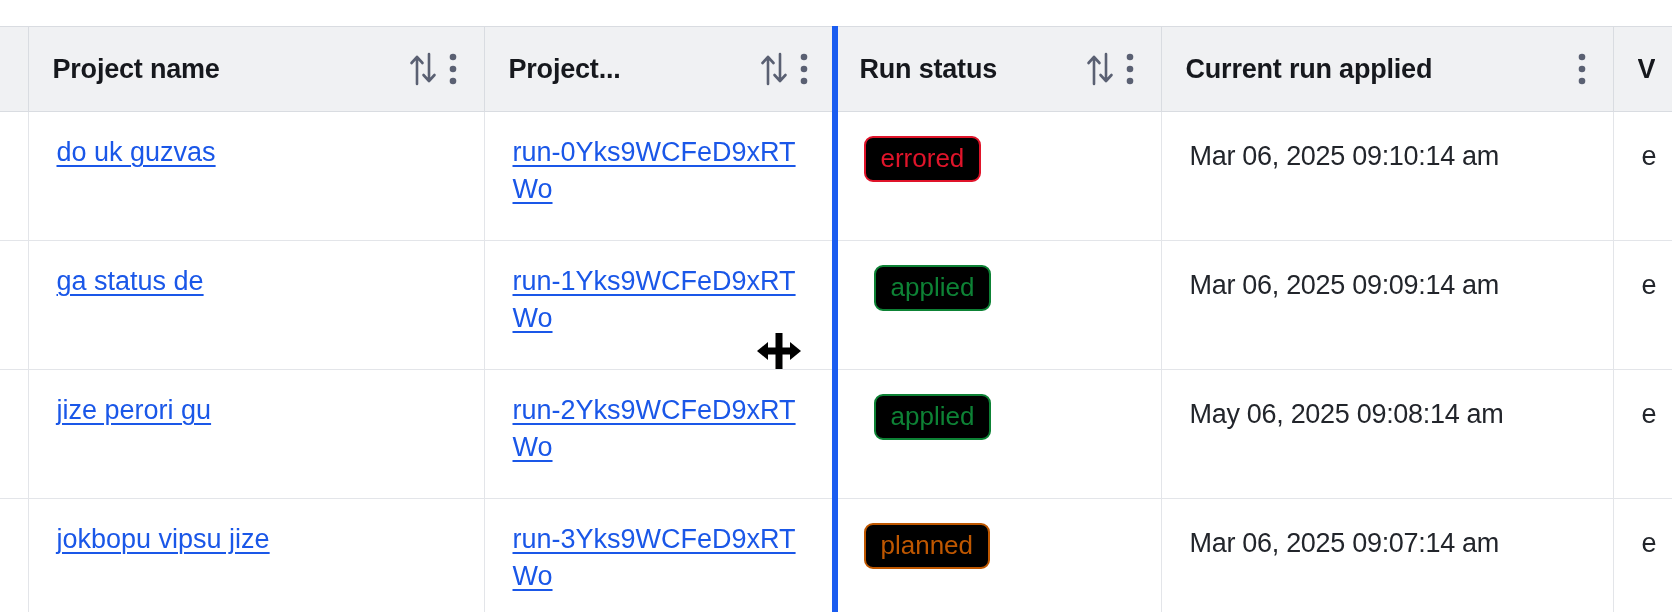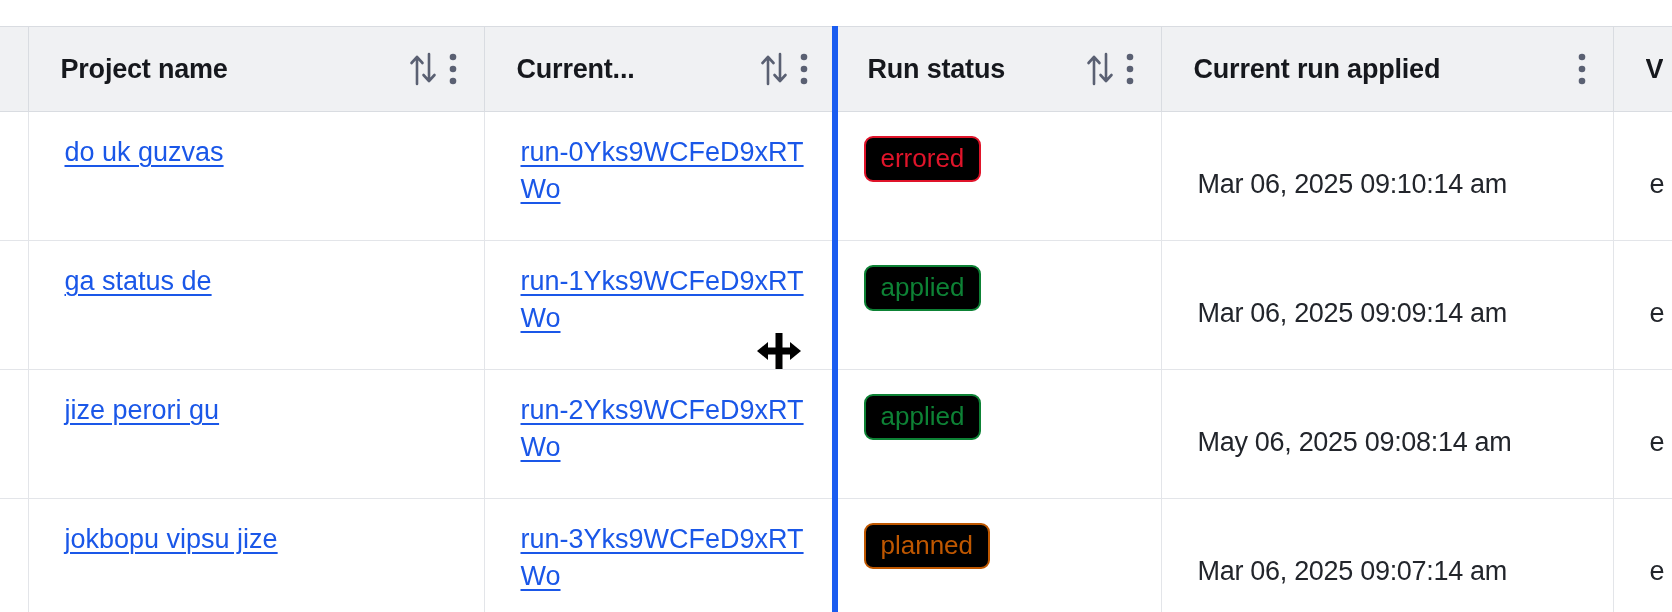--- a/index.html
+++ b/index.html
@@ -51,21 +51,21 @@
     vertical-align: middle;
   }
   thead th.sel {
     border-right: 1px solid #d9dce1;
   }
 
   .th-inner {
     display: flex;
     align-items: center;
     height: 84px;
-    padding: 0 18px 0 32px;
+    padding: 0 18px 0 24px;
     box-sizing: border-box;
     gap: 0;
   }
   .th-label {
     font-size: 27px;
     font-weight: bold;
     color: #16181d;
     letter-spacing: -0.2px;
     white-space: nowrap;
     overflow: hidden;
@@ -92,31 +92,30 @@
     border-right: 1px solid #e3e5e9;
     border-bottom: 1px solid #e3e5e9;
     height: 128px;
     padding: 0;
     vertical-align: top;
     background: #ffffff;
   }
   tbody td.sel { border-right: 1px solid #e3e5e9; }
 
   .cell {
-    padding: 22px 20px 0 36px;
+    padding: 22px 20px 0 28px;
     box-sizing: border-box;
     font-size: 27px;
     line-height: 37px;
     color: #22252b;
   }
   .cell.date {
     padding-top: 26px;
     white-space: nowrap;
     letter-spacing: -0.3px;
-    margin-top: 28px;
   }
   .cell.statuscell {
     padding: 24px 20px 0 28px;
   }
 
   a.link {
     color: #1a57e8;
     text-decoration: underline;
     text-decoration-thickness: 2px;
     text-underline-offset: 4px;
@@ -130,21 +129,21 @@
     display: inline-block;
     border: 2px solid currentColor;
     border-radius: 9px;
     padding: 5px 15px 7px 15px;
     font-size: 26px;
     line-height: 30px;
     background: #000000;
     white-space: nowrap;
   }
   .badge.errored { color: #e0142a; }
-  .badge.applied { color: #0d8235; }
+  .badge.applied { color: #0d8235; margin-left: 10px; }
   .badge.planned { color: #bf5700; }
 
   
   .resize-line {
     position: absolute;
     top: 26px;
     left: 832px;
     width: 6px;
     height: 586px;
     background: #1a5cf0;
@@ -208,21 +207,21 @@
                 <circle cx="4" cy="4" r="3.3" fill="#5a6072"></circle>
                 <circle cx="4" cy="16" r="3.3" fill="#5a6072"></circle>
                 <circle cx="4" cy="28" r="3.3" fill="#5a6072"></circle>
               </svg>
             </span>
           </div>
         </th>
 
         <th>
           <div class="th-inner">
-            <span class="th-label">Current...</span>
+            <span class="th-label">Project...</span>
             <span class="th-spacer"></span>
             <span class="icon-btn">
               <svg class="sort-ico" width="30" height="36" viewBox="0 0 30 36" aria-hidden="true">
                 <path d="M9 33 L9 6 M9 6 L3.5 12 M9 6 L14.5 12" fill="none" stroke="#5a6072" stroke-width="2.6" stroke-linecap="round" stroke-linejoin="round"></path>
                 <path d="M21 3 L21 30 M21 30 L15.5 24 M21 30 L26.5 24" fill="none" stroke="#5a6072" stroke-width="2.6" stroke-linecap="round" stroke-linejoin="round"></path>
               </svg>
             </span>
             <span class="icon-btn kebab">
               <svg class="kebab-ico" width="8" height="32" viewBox="0 0 8 32" aria-hidden="true">
                 <circle cx="4" cy="4" r="3.3" fill="#5a6072"></circle>

